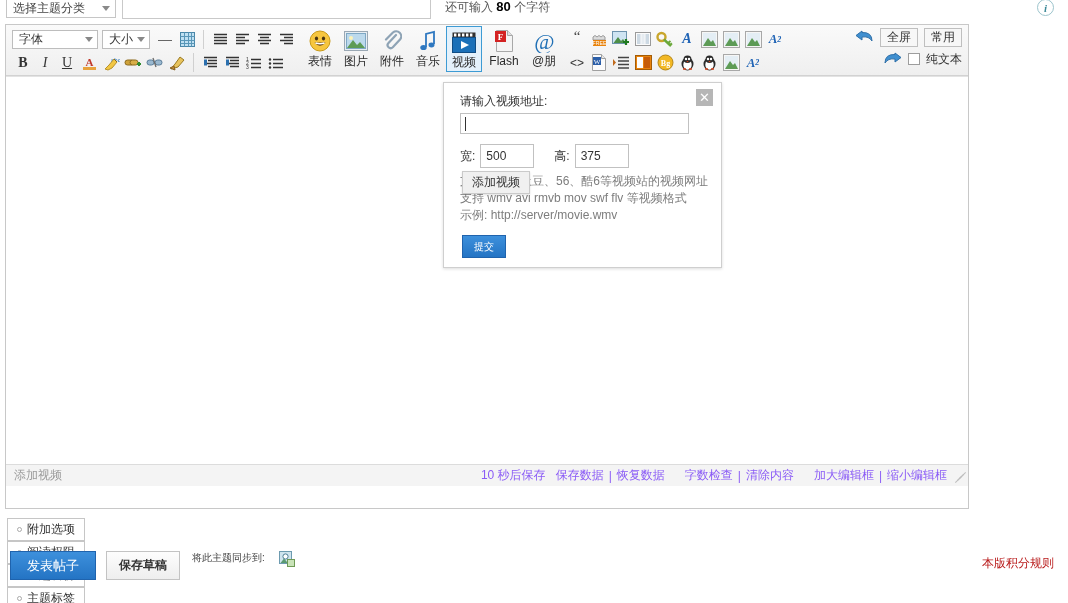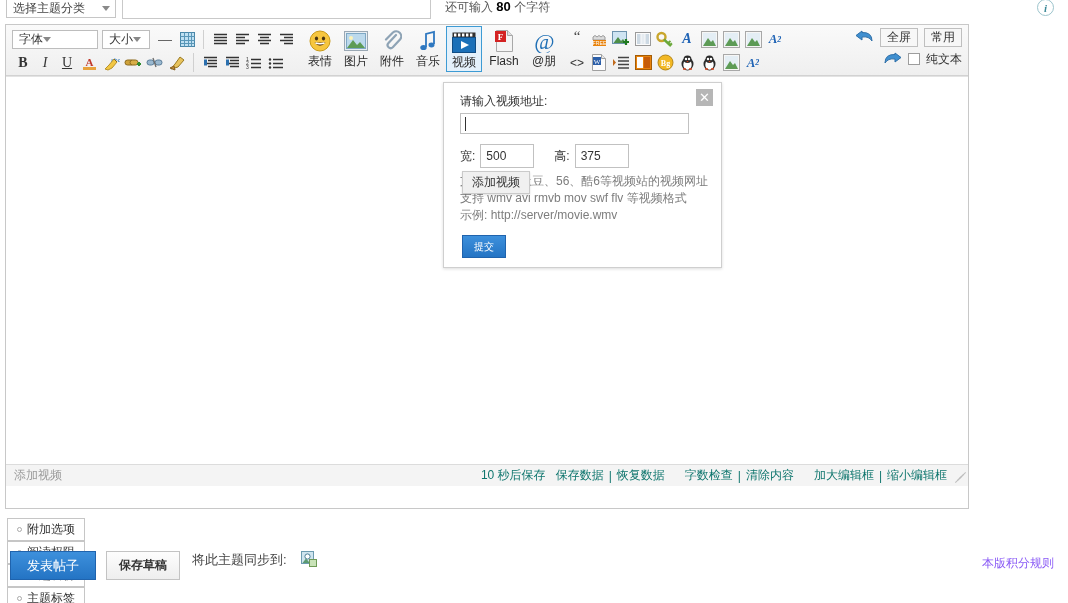--- a/index.html
+++ b/index.html
@@ -63,21 +63,21 @@
   }
   .trow {
     height: 25px; display: flex; align-items: center;
     padding-left: 6px; gap: 0px;
   }
   .trow.r1 { padding-top: 3px; }
   .trow.r2 { padding-top: 0px; }
 
   .fontsel {
     height: 19px; border: 1px solid #bdbdbd; background: #fff;
-    display: flex; align-items: center; 
+    display: flex; align-items: center; justify-content: space-between;
     padding: 0 4px 0 6px; color: #333; font-size: 12px; margin-right: 4px;
   }
   .fontsel.f1 { width: 86px; }
   .fontsel.f2 { width: 48px; }
   .fontsel .caret {
     width: 0; height: 0; border-left: 4px solid transparent;
     border-right: 4px solid transparent; border-top: 5px solid #888;
   }
 
   .tb { width: 22px; height: 21px; display: inline-flex;
@@ -121,21 +121,21 @@
     height: 410px; background: #fff; position: relative;
     border-top: 1px solid #e3e3e3;
   }
   .statusbar {
     position: absolute; left: 0; bottom: 0; width: 100%; height: 22px;
     background: #f4f4f4; border-top: 1px solid #dcdcdc;
     display: flex; align-items: center; justify-content: space-between;
     padding: 0 4px 0 8px; color: #9a9a9a; font-size: 12px;
   }
   .statusbar .right { display: flex; align-items: center; gap: 0px; }
-  .statusbar .right span { color: #0f766e; }
+  .statusbar .right span { color: #8b5cf6; }
   .sdiv { margin: 0 5px; color: #c3c3c3; }
   .sgap { display: inline-block; width: 10px; }
   .grip { width: 12px; height: 12px; margin-left: 5px; position: relative; }
   .grip i { position: absolute; background: #bdbdbd; width: 9px; height: 1px;
             transform: rotate(-45deg); transform-origin: center; }
 
   
   .dialog {
     position: absolute; left: 443px; top: 82px;
     width: 279px; height: 186px;
@@ -207,25 +207,25 @@
   .btn-primary {
     background: linear-gradient(to bottom,#3d90dc 0%,#2474c4 100%);
     border: 1px solid #1f63ad; color: #fff; font-size: 13px;
     padding: 6px 16px; line-height: 15px;
   }
   .btn-default {
     background: linear-gradient(to bottom,#fdfdfd 0%,#eeeeee 100%);
     border: 1px solid #c3c3c3; color: #333; font-size: 12px;
     padding: 6px 12px; line-height: 15px; font-weight: bold;
   }
-  .synctxt { font-size: 13px; color: #444; margin-left: 2px; }
+  .synctxt { font-size: 10px; color: #444; margin-left: 2px; }
   .syncicon { width: 17px; height: 16px; position: relative; margin-left: 4px; }
   .rules {
     position: absolute; right: 14px; top: 555px;
-    font-size: 12px; color: #8b5cf6;
+    font-size: 12px; color: #b91c1c;
   }
 </style>
 </head>
 <body>
 
 <div class="page">
 
   <div class="subject-bar">
     <div class="cat-select">
       <span>选择主题分类</span>

